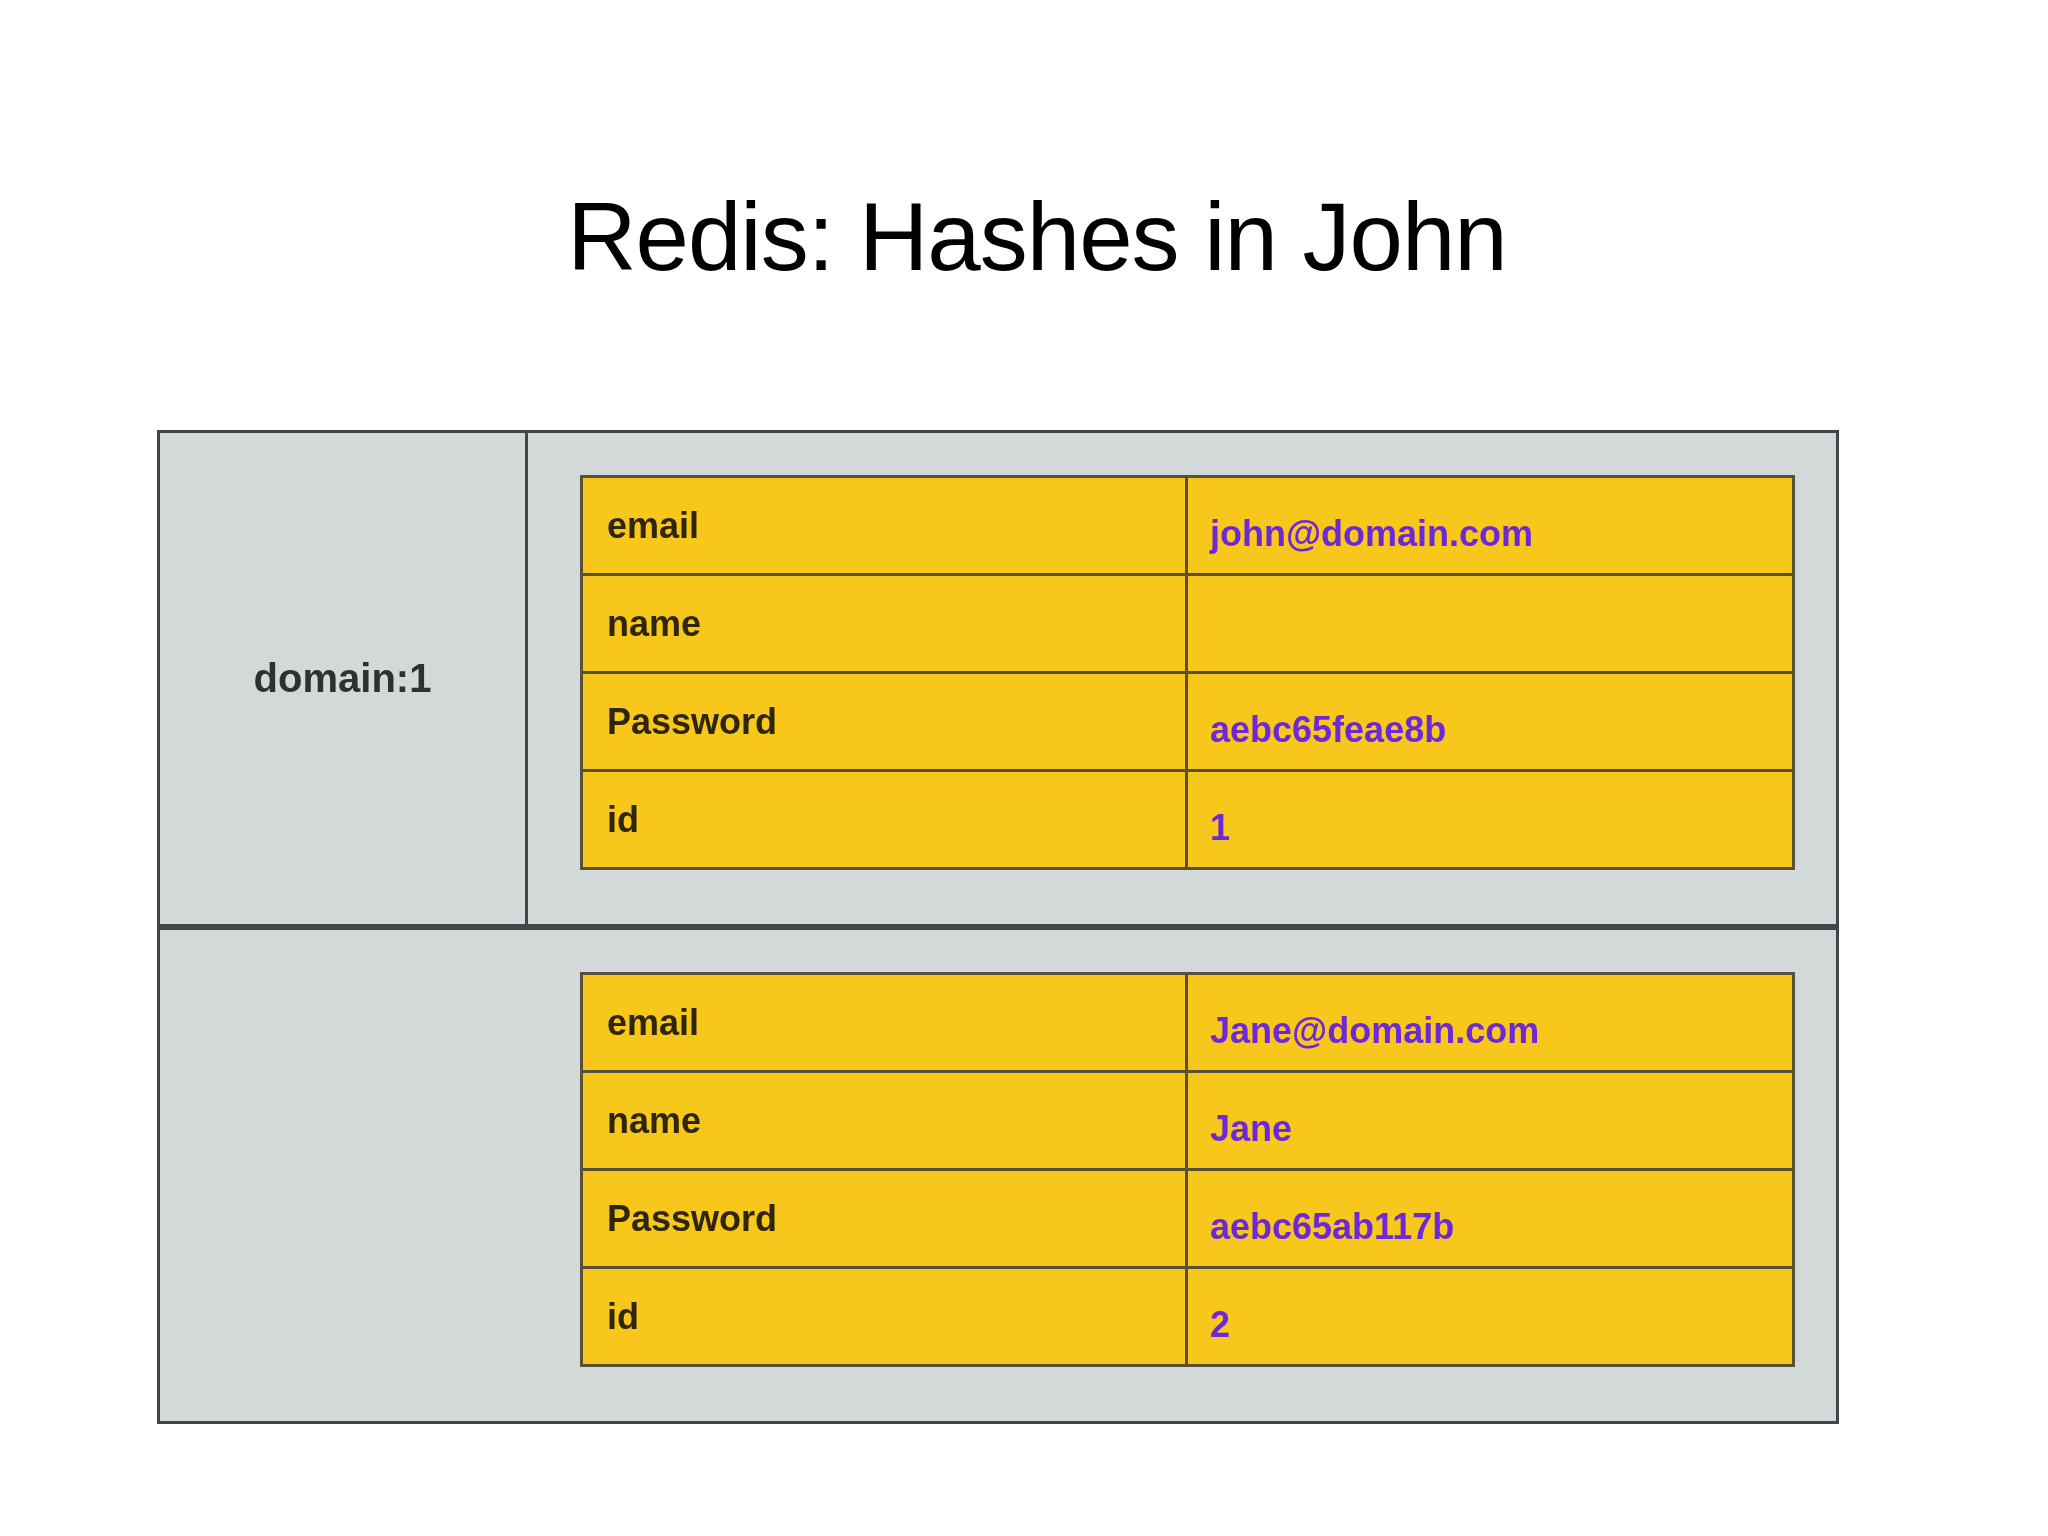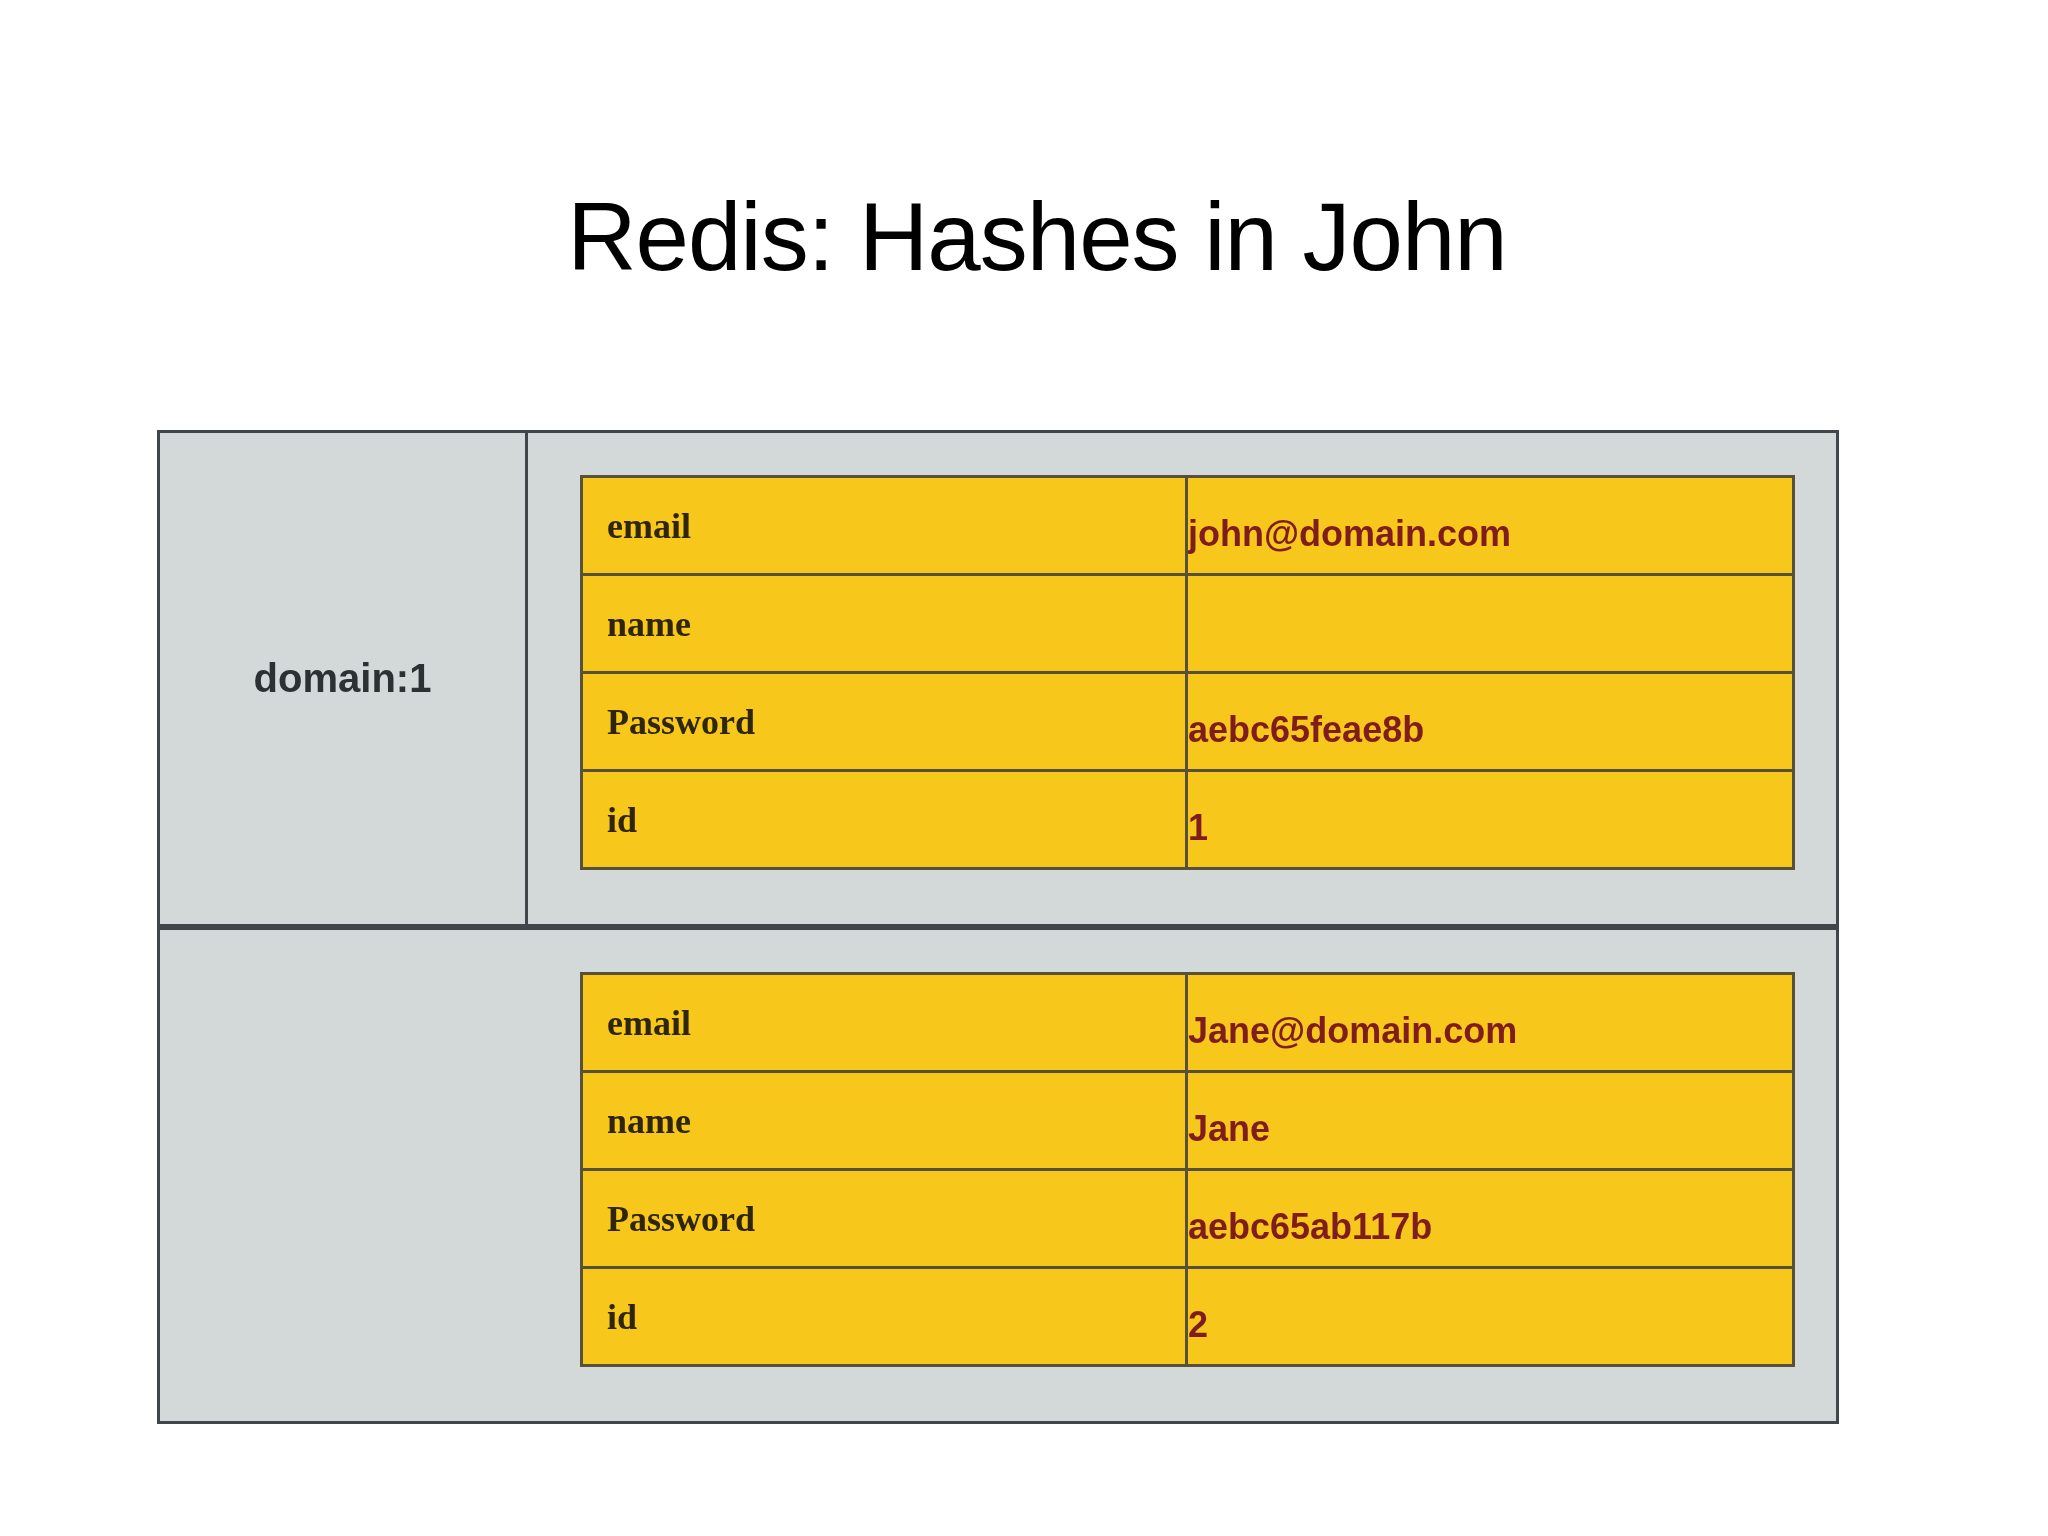--- a/index.html
+++ b/index.html
@@ -83,25 +83,25 @@
     font-size: 36px;
     font-weight: bold;
     white-space: nowrap;
     overflow: hidden;
   }
   .cell.key {
     width: 605px;
     border-right: 3px solid #57513a;
     padding-left: 24px;
     color: #2f2608;
-    font-family: Liberation Serif, serif;
   }
   .cell.value {
     flex: 1;
-    color: #7f1d1d;
+    padding-left: 22px;
+    color: #6d28d9;
     margin-top: 17px;
   }
 </style>
 </head>
 <body>
 
 <h1 class="slide-title">Redis: Hashes in John</h1>
 
 <section class="hash-panel" id="panel-0">
   <div class="key-col">

